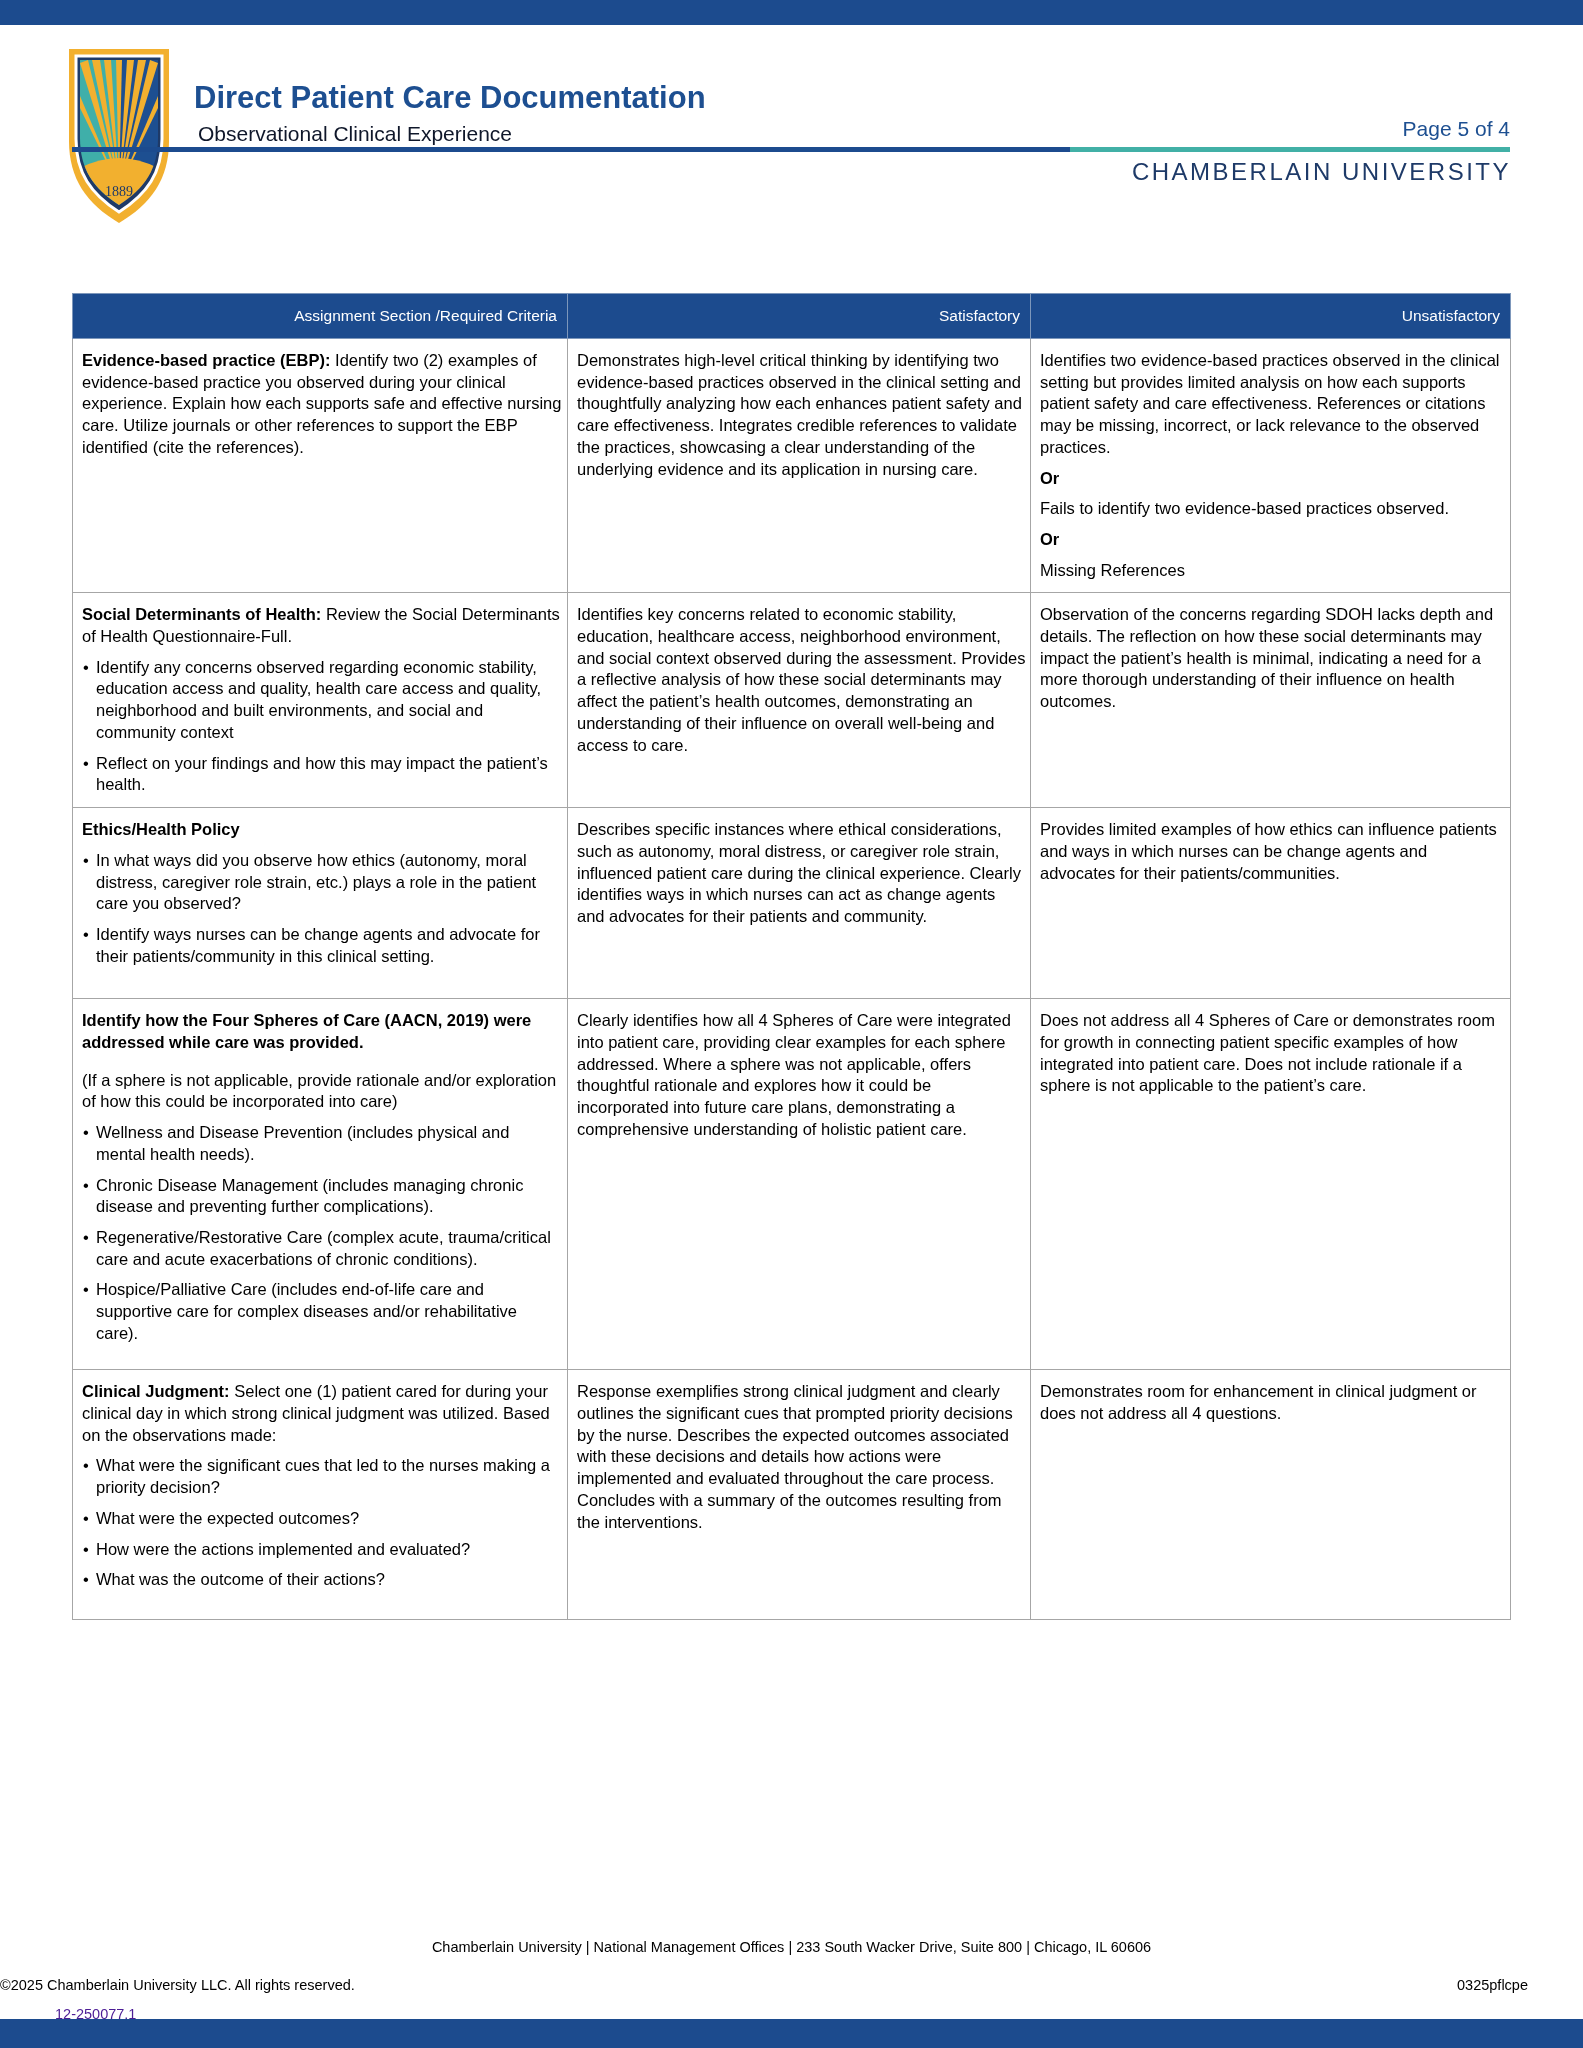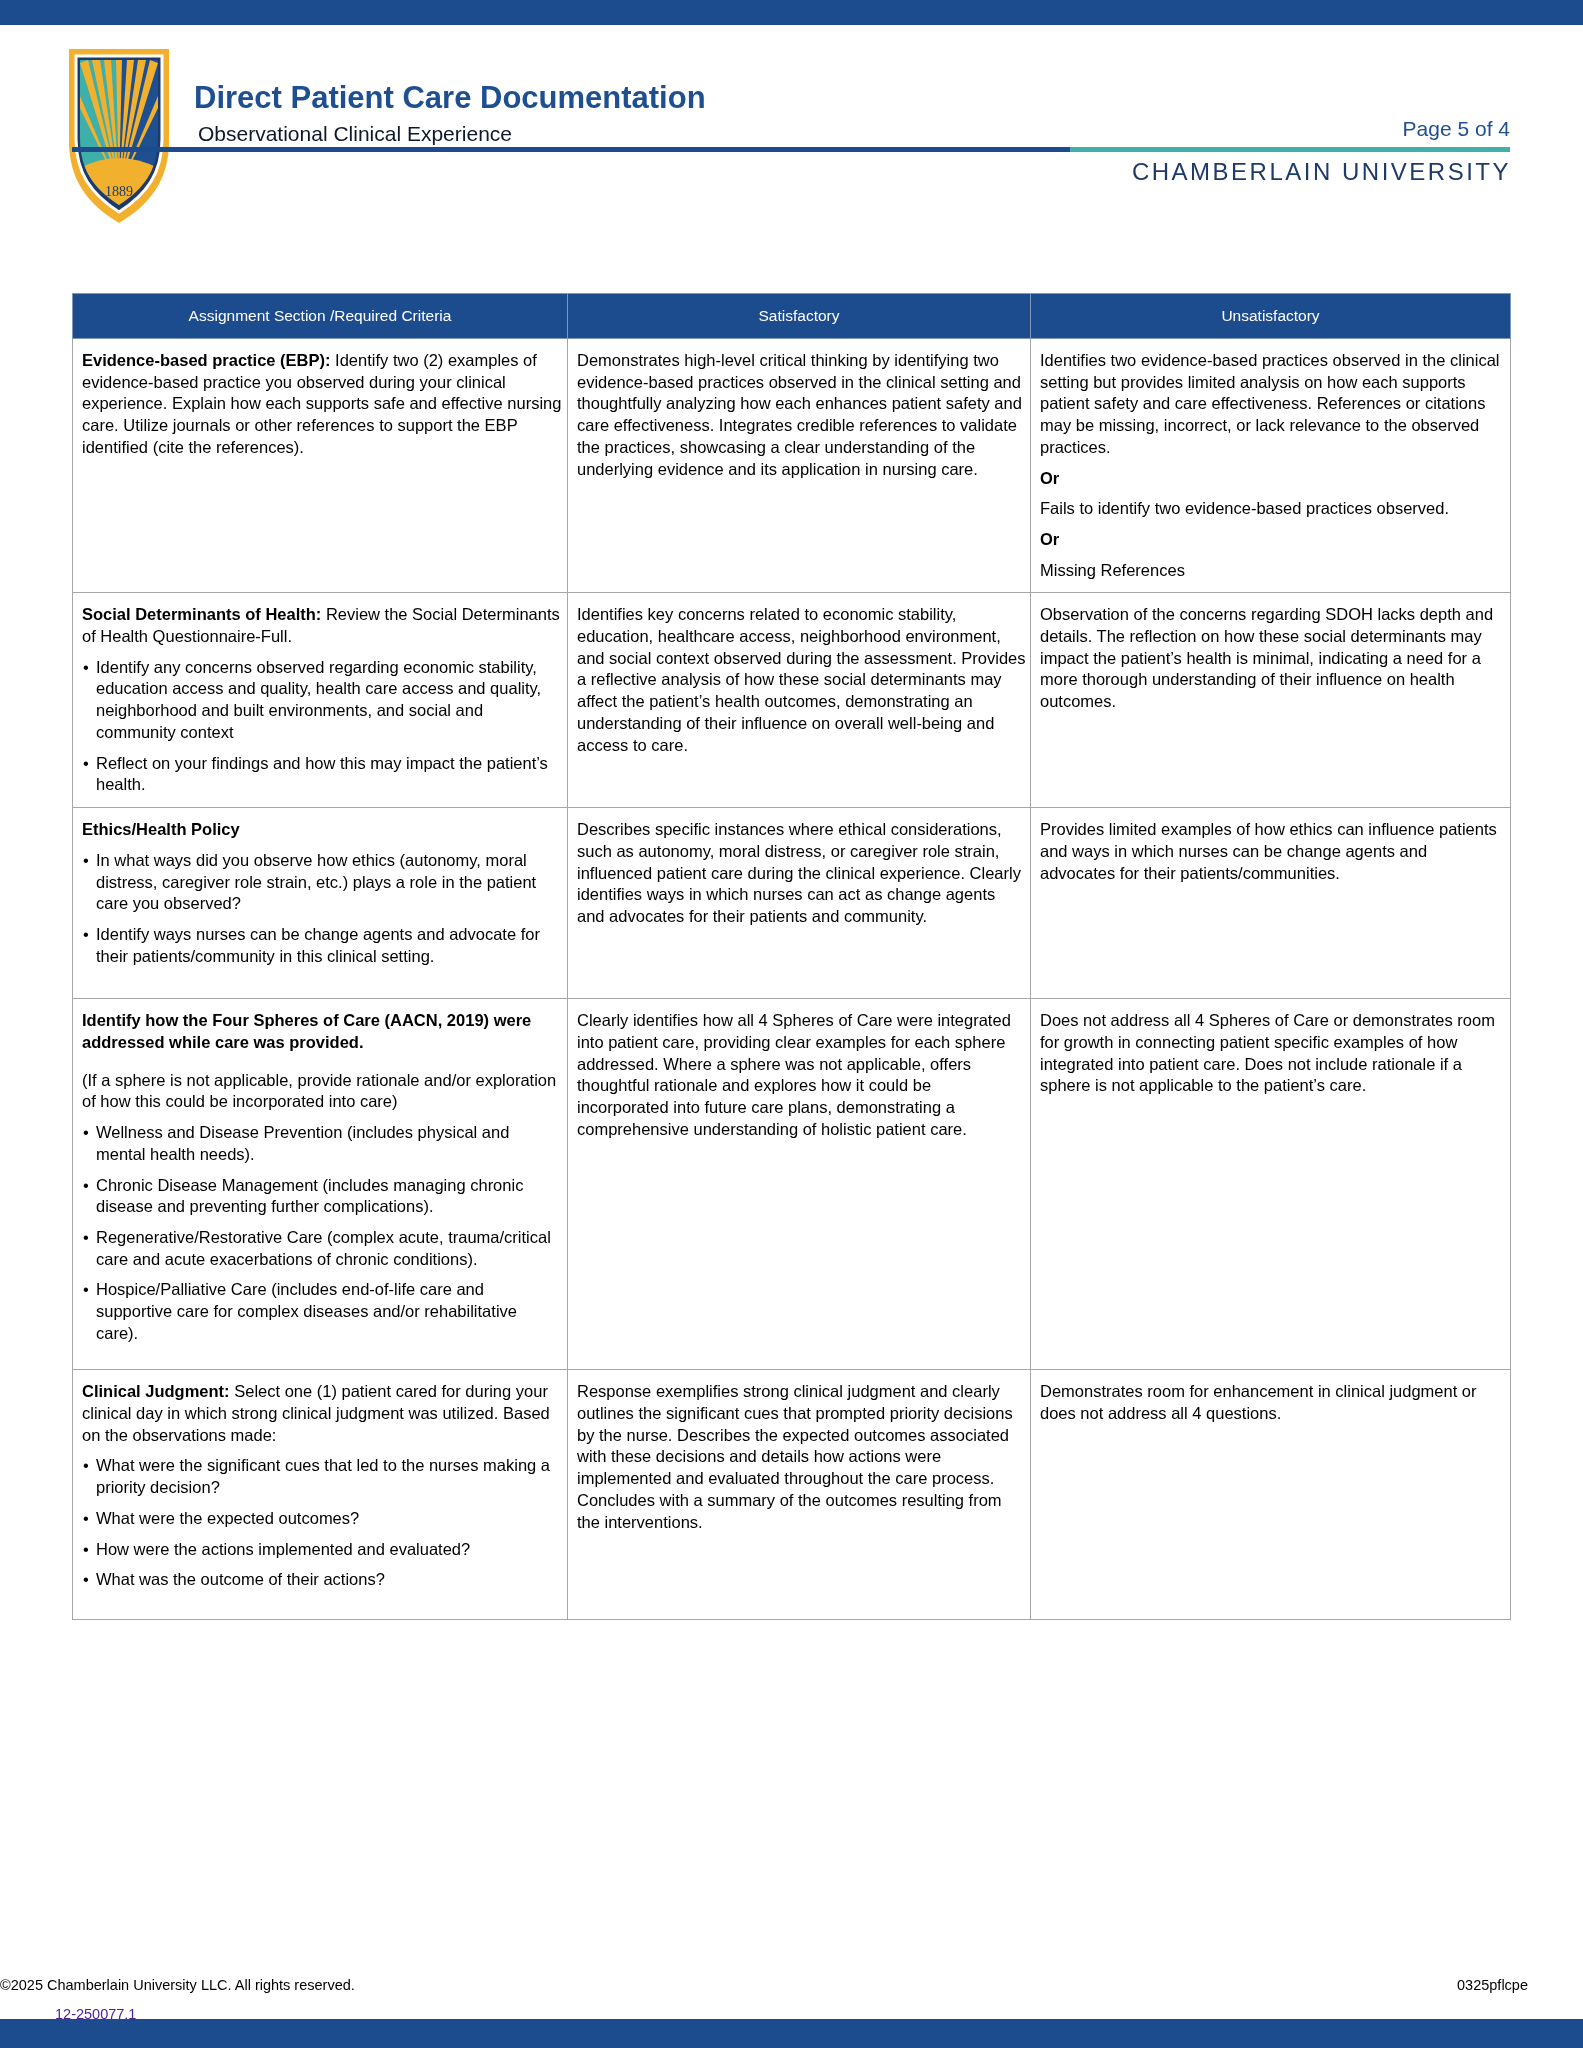--- a/index.html
+++ b/index.html
@@ -16,21 +16,21 @@
   .subtitle { position:absolute; left:198px; top:122px; font-size:21px; color:#0f172a; }
   .pagenum  { position:absolute; right:73px; top:117px; font-size:21px; color:#1d4f91; }
   .rule     { position:absolute; left:72px; top:147px; width:1438px; height:5px;
               background:linear-gradient(to right,#1c4b8e 0,#1c4b8e 998px,#41b0a6 998px,#41b0a6 100%); }
   .wordmark { position:absolute; right:72px; top:158px; font-family:Liberation Sans, sans-serif;
               font-size:24px; letter-spacing:2.5px; color:#1e3a68; }
 
   table.rubric { position:absolute; left:72px; top:293px; width:1438px;
                  border-collapse:collapse; table-layout:fixed; }
   .rubric th { background:#1c4b8e; color:#fff; font-weight:normal; font-size:15.5px;
-               text-align:center; vertical-align:middle; padding:6px 10px; border:1px solid #7d97bb; height:32px; }
+               text-align:right; vertical-align:middle; padding:6px 10px; border:1px solid #7d97bb; height:32px; }
   .rubric td { vertical-align:top; border:1px solid #a6a6a6; padding:11px 4px 11px 9px;
                font-size:16.5px; line-height:21.7px; color:#000; }
   .rubric p  { margin:0 0 9px 0; }
   .rubric td > :last-child { margin-bottom:0; }
   .b { font-weight:bold; }
   .bullet { position:relative; padding-left:14px; margin:0 0 9px 0; }
   .bullet::before { content:"•"; position:absolute; left:1px; }
   .tr3 .lead { margin-bottom:16px; }
 
   .addr      { position:absolute; top:1939px; left:0; width:100%; text-align:center; font-size:14.5px; color:#000; }
@@ -165,18 +165,19 @@
           <p>Response exemplifies strong clinical judgment and clearly outlines the significant cues that prompted priority decisions by the nurse. Describes the expected outcomes associated with these decisions and details how actions were implemented and evaluated throughout the care process. Concludes with a summary of the outcomes resulting from the interventions.</p>
         </td>
         <td>
           <p>Demonstrates room for enhancement in clinical judgment or does not address all 4 questions.</p>
         </td>
       </tr>
 
     </tbody>
   </table>
 
+  <div class="addr">Chamberlain University | National Management Offices | 233 South Wacker Drive, Suite 800 | Chicago, IL 60606</div>
   <div class="docnum">12-250077.1</div>
   <div class="copyright">©2025 Chamberlain University LLC. All rights reserved.</div>
   <div class="code">0325pflcpe</div>
 
   <div class="bar bar-bottom"></div>
 </div>
 
 </body></html>

